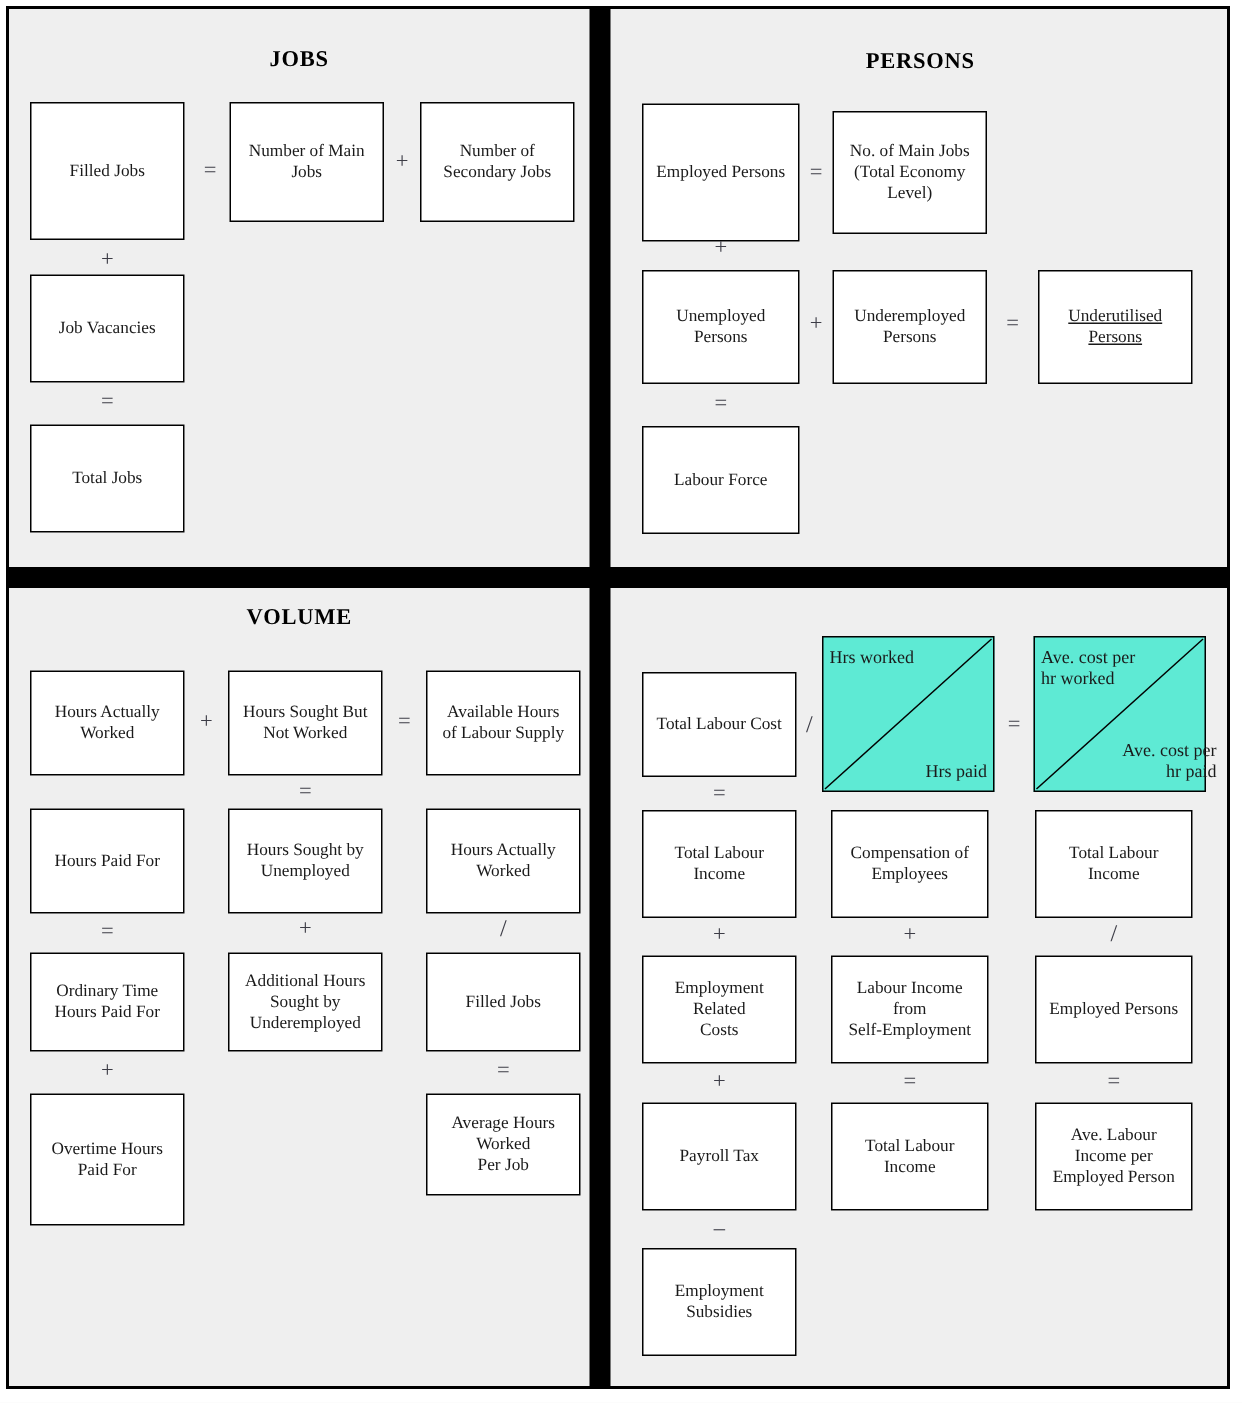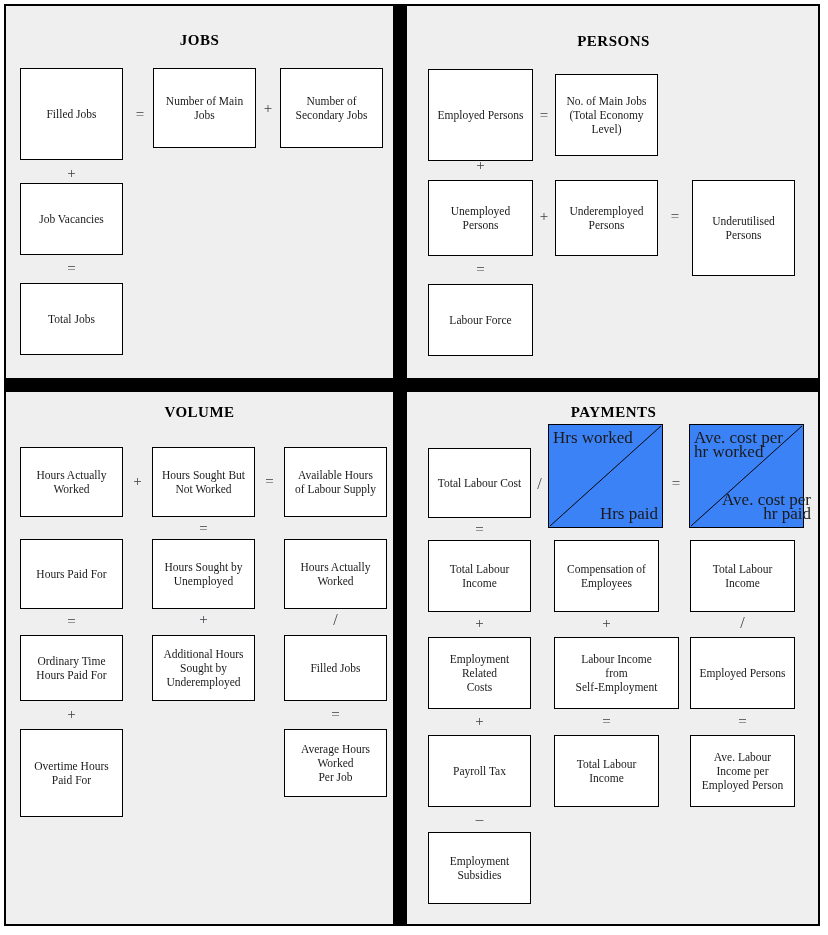--- a/index.html
+++ b/index.html
@@ -83,24 +83,24 @@
     line-height: 14px;
     color: #1a1a1a;
     padding: 2px 3px;
     overflow: visible;
   }
   .box span { display: block; }
 
   
   .splitbox {
     position: absolute;
-    background: #3b82f6;
+    background: #5eead4;
     border: 1px solid #000000;
     box-sizing: border-box;
-    font-size: 17px;
+    font-size: 12px;
     line-height: 14px;
     color: #1a1a1a;
     overflow: visible;
   }
   .splitbox .diag {
     position: absolute;
     left: 0; top: 0;
     width: 100%; height: 100%;
     pointer-events: none;
   }
@@ -193,21 +193,21 @@
     </div>
 
     <div class="op" style="left:126px; top:203px; width:22px;">+</div>
 
     <div class="box" style="left:148px; top:174px; width:103px; height:76px;">
       <span>Underemployed<br>Persons</span>
     </div>
 
     <div class="op" style="left:251px; top:203px; width:34px;">=</div>
 
-    <div class="box" style="left:285px; top:174px; width:103px; height:96px;">
+    <div class="box" style="left:285px; top:174px; width:103px; height:76px;text-decoration:underline;">
       <span>Underutilised<br>Persons</span>
     </div>
 
     <div class="op" style="left:21px; top:256px; width:105px;">=</div>
 
     <div class="box" style="left:21px; top:278px; width:105px; height:72px;">
       <span>Labour Force</span>
     </div>
   </div>
 
@@ -256,21 +256,20 @@
 
     <div class="box" style="left:14px; top:337px; width:103px; height:88px;">
       <span>Overtime Hours<br>Paid For</span>
     </div>
     <div class="box" style="left:278px; top:337px; width:103px; height:68px;">
       <span>Average Hours<br>Worked<br>Per Job</span>
     </div>
   </div>
 
   <div class="quad" id="quad-payments">
-    <div class="quad-title">PAYMENTS</div>
 
     <div class="box" style="left:21px; top:56px; width:103px; height:70px;">
       <span>Total Labour Cost</span>
     </div>
     <div class="op slash" style="left:124px; top:84px; width:17px;">/</div>
 
     <div class="splitbox" style="left:141px; top:32px; width:115px; height:104px;">
       <svg class="diag" viewBox="0 0 115 104" preserveAspectRatio="none">
         <line x1="1" y1="103" x2="114" y2="1" stroke="#000000" stroke-width="1"></line>
       </svg>
@@ -300,21 +299,21 @@
       <span>Total Labour<br>Income</span>
     </div>
 
     <div class="op" style="left:21px; top:224px; width:103px;">+</div>
     <div class="op" style="left:147px; top:224px; width:105px;">+</div>
     <div class="op slash" style="left:283px; top:223px; width:105px;">/</div>
 
     <div class="box" style="left:21px; top:245px; width:103px; height:72px;">
       <span>Employment<br>Related<br>Costs</span>
     </div>
-    <div class="box" style="left:147px; top:245px; width:125px; height:72px;">
+    <div class="box" style="left:147px; top:245px; width:105px; height:72px;">
       <span>Labour Income<br>from<br>Self-Employment</span>
     </div>
     <div class="box" style="left:283px; top:245px; width:105px; height:72px;">
       <span>Employed Persons</span>
     </div>
 
     <div class="op" style="left:21px; top:322px; width:103px;">+</div>
     <div class="op" style="left:147px; top:322px; width:105px;">=</div>
     <div class="op" style="left:283px; top:322px; width:105px;">=</div>
 

